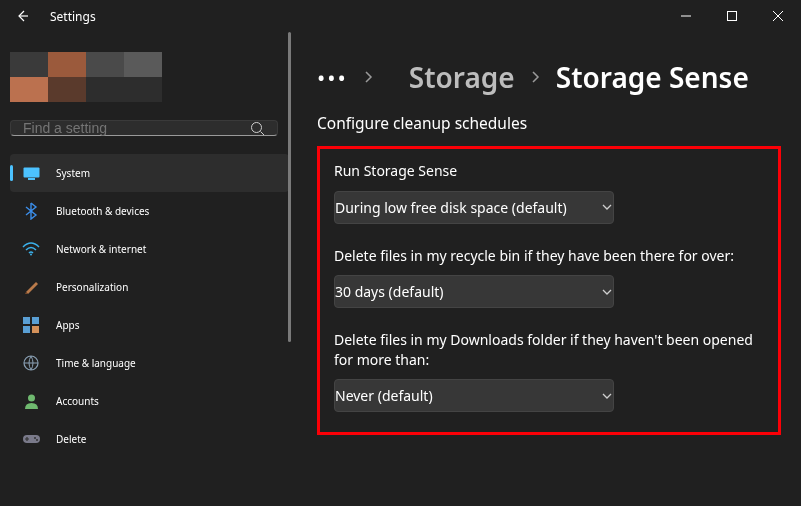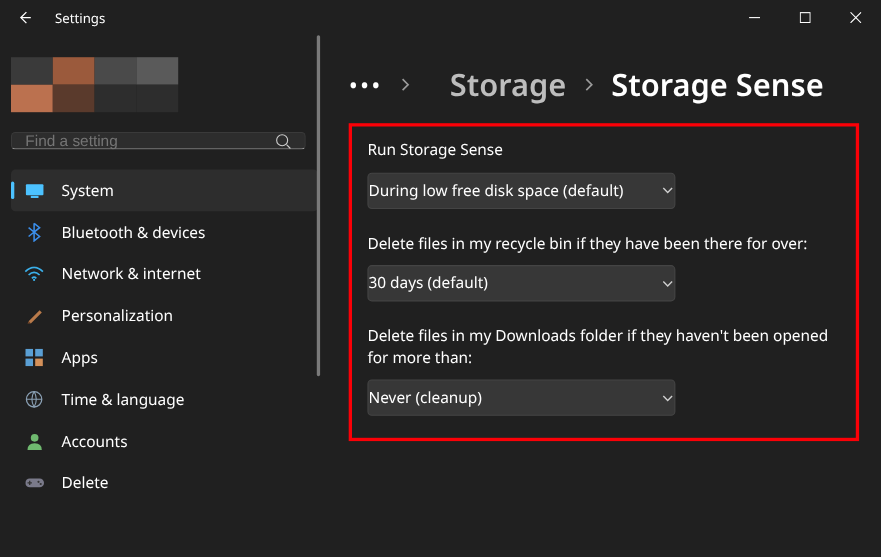--- a/index.html
+++ b/index.html
@@ -11,21 +11,21 @@
   .win-btn { width: 46px; height: 32px; display: flex; align-items: center; justify-content: center; cursor: pointer; }
   .shell { display: flex; height: calc(506px - 32px); }
   .sidebar { width: 293px; padding: 10px 0 0 10px; position: relative; }
   .mosaic { width: 152px; height: 50px; margin: 10px 0 18px 0; display: grid; grid-template-columns: repeat(4, 1fr); grid-template-rows: repeat(2, 1fr); }
   .mosaic div { background:#222; }
   .m1{background:#3a3a3a!important}.m2{background:#9b5a3c!important}.m3{background:#4a4a4a!important}.m4{background:#5a5a5a!important}
   .m5{background:#bb714f!important}.m6{background:#5a3a2c!important}.m7{background:#2d2d2d!important}.m8{background:#2d2d2d!important}
   .search { display: flex; align-items: center; width: 268px; height: 16px; background: #2d2d2d; border: 1px solid #3a3a3a; border-bottom: 1px solid #9a9a9a; border-radius: 4px; padding: 0 12px; margin-bottom: 18px; }
   .search input { flex: 1; background: transparent; border: none; outline: none; color: #cfcfcf; font-size: 14px; }
   .nav { list-style: none; width: 279px; }
-  .nav li { display: flex; align-items: center; height: 38px; padding-left: 12px; border-radius: 4px; cursor: pointer; font-size: 14px; color: #fff; position: relative; }
+  .nav li { display: flex; align-items: center; height: 38px; padding-left: 12px; border-radius: 4px; cursor: pointer; font-size: 10px; color: #fff; position: relative; }
   .nav li.active { background: #2d2d2d; }
   .nav li.active::before { content: ""; position: absolute; left: 0; top: 11px; bottom: 11px; width: 3px; background: #4cc2ff; border-radius: 2px; }
   .nav .icon { width: 18px; height: 18px; margin-right: 16px; display: flex; align-items: center; justify-content: center; }
   .main { flex: 1; padding: 0 20px 0 24px; position: relative; overflow: hidden; }
   .breadcrumb { display: flex; align-items: center; gap: 16px; height: 70px; margin-top: 10px; }
   .dots { font-size: 22px; letter-spacing: 2px; color: #fff; }
   .chev { color: #9a9a9a; }
   .bc-link { font-size: 28px; font-weight: 600; color: #bdbdbd; cursor: pointer; margin-left: 20px; }
   .bc-current { font-size: 28px; font-weight: 600; color: #fff; }
   .desc { font-size: 14px; color: #fff; line-height: 1.4; margin-bottom: 18px; }
@@ -181,40 +181,41 @@
       <span class="bc-link">Storage</span>
       <span class="chev">
           <svg width="9" height="14" viewBox="0 0 9 14">
             <path d="M2 2 L7 7 L2 12" stroke="#9a9a9a" stroke-width="1.5" fill="none"></path>
           </svg>
         </span>
       <span class="bc-current">Storage Sense</span>
     </div>
 
 
+    <h3 class="section-title">Configure cleanup schedules</h3>
 
     <div class="config-box">
       <p class="field-label">Run Storage Sense</p>
       <div class="dropdown">
         <span>During low free disk space (default)</span>
         <svg width="12" height="8" viewBox="0 0 12 8">
             <path d="M2 2 L6 6 L10 2" stroke="#cfcfcf" stroke-width="1.3" fill="none"></path>
           </svg>
       </div>
 
       <p class="field-label">Delete files in my recycle bin if they have been there for over:</p>
       <div class="dropdown">
         <span>30 days (default)</span>
         <svg width="12" height="8" viewBox="0 0 12 8">
             <path d="M2 2 L6 6 L10 2" stroke="#cfcfcf" stroke-width="1.3" fill="none"></path>
           </svg>
       </div>
 
       <p class="field-label">Delete files in my Downloads folder if they haven't been opened for more than:</p>
       <div class="dropdown" style="margin-bottom:0">
-        <span>Never (cleanup)</span>
+        <span>Never (default)</span>
         <svg width="12" height="8" viewBox="0 0 12 8">
             <path d="M2 2 L6 6 L10 2" stroke="#cfcfcf" stroke-width="1.3" fill="none"></path>
           </svg>
       </div>
     </div>
   </div>
 </div>
 
 </body></html>

